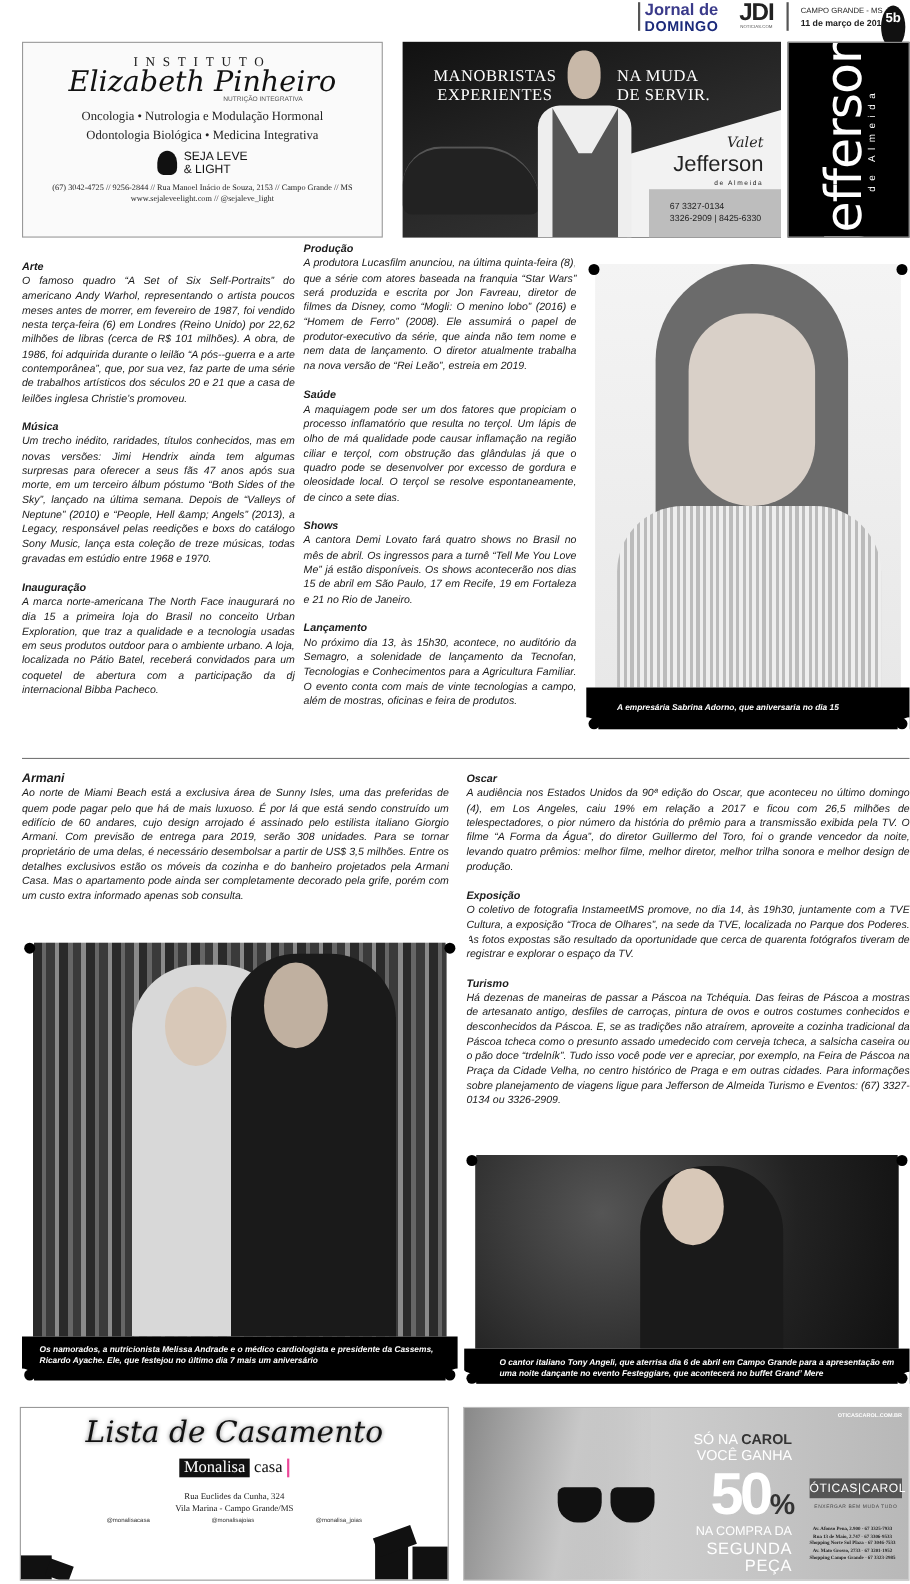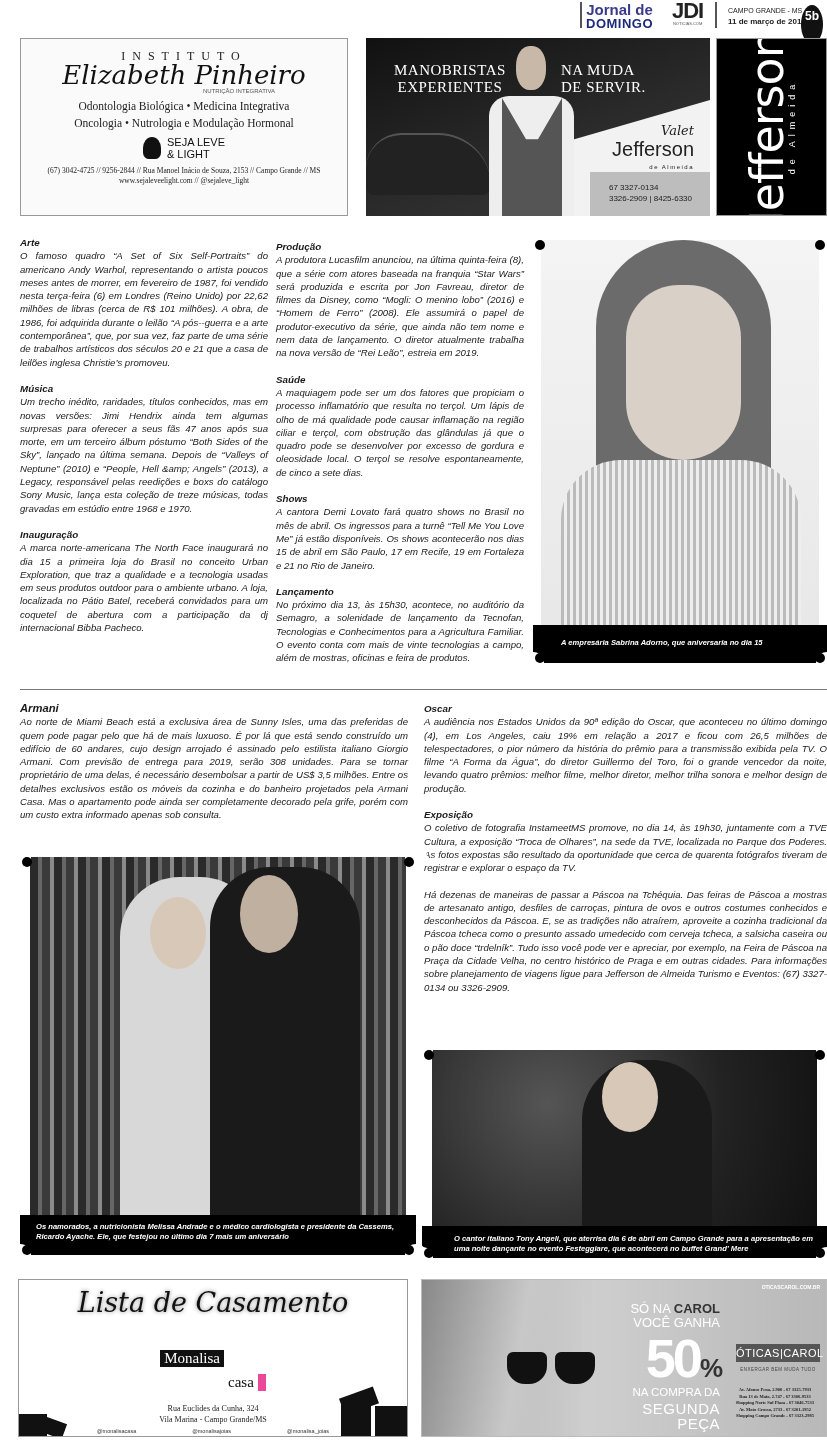--- a/index.html
+++ b/index.html
@@ -48,21 +48,21 @@
   .ad-jefferson { left: 716px; top: 38px; width: 111px; height: 178px; background: #000; border: 1px solid #999; overflow: hidden; }
   .ad-jefferson .vert { position: absolute; left: 50%; top: 50%; transform: translate(-50%,-50%) rotate(-90deg); white-space: nowrap; color: #fff; text-align: center; }
   .ad-jefferson .vert .n { font-size: 46px; line-height: 40px; font-family: "DejaVu Sans", sans-serif; letter-spacing: -1px; }
   .ad-jefferson .vert .s { font-size: 9px; letter-spacing: 5px; }
 
   
   .col { font-size: 9.6px; line-height: 13.3px; font-style: italic; text-align: justify; color: #1a1a1a; }
   .art { margin-bottom: 13px; }
   .art h3 { font-size: 9.8px; font-weight: bold; font-style: italic; line-height: 13.3px; }
   .col1 { left: 20px; top: 236px; width: 248px; }
-  .col2 { left: 276px; top: 240px; width: 248px; }
+  .col2 { left: 276px; top: 220px; width: 248px; }
   .dot { position: absolute; width: 10px; height: 10px; border-radius: 50%; background: #000; z-index: 3; }
   .corner-cut { position: absolute; width: 22px; height: 22px; border-radius: 50%; background: #fff; z-index: 2; }
 
   .photo-sabrina { left: 533px; top: 240px; width: 294px; height: 423px; }
   .photo-sabrina .img { position: absolute; left: 8px; top: 0; width: 278px; height: 385px; background: linear-gradient(180deg, #f4f4f4 0%, #e8e8e8 100%); overflow: hidden; }
   .photo-sabrina .hair { position: absolute; left: 55px; top: 0; width: 175px; height: 300px; border-radius: 90px 90px 40px 40px; background: #6b6b6b; }
   .photo-sabrina .face { position: absolute; left: 85px; top: 45px; width: 115px; height: 175px; border-radius: 55px 55px 60px 60px; background: #d9d0c8; }
   .photo-sabrina .body { position: absolute; left: 20px; top: 220px; width: 240px; height: 165px; border-radius: 60px 60px 0 0; background: repeating-linear-gradient(90deg, #bbb 0 3px, #eee 3px 6px); }
   .caption { position: absolute; color: #fff; font-size: 7.6px; font-style: italic; font-weight: bold; line-height: 10px; }
 
@@ -82,21 +82,21 @@
   .photo-tony .img { position: absolute; left: 10px; top: 0; width: 385px; height: 176px; background: radial-gradient(circle at 30% 30%, #555 0%, #222 60%, #111 100%); overflow: hidden; }
   .photo-tony .p { position: absolute; left: 150px; top: 10px; width: 130px; height: 166px; border-radius: 60px 60px 0 0; background: #1a1a1a; }
   .photo-tony .f { position: absolute; left: 170px; top: 12px; width: 56px; height: 70px; border-radius: 50%; background: #d8c8b8; }
 
   
   .ad-lista { left: 18px; top: 1279px; width: 390px; height: 158px; border: 1px solid #999; background: #fff; text-align: center; overflow: hidden; }
   .ad-lista .title { font-family: "DejaVu Serif", serif; font-style: italic; font-size: 27px; color: #111; margin-top: 7px; text-shadow: 0 0 4px #888; }
   .ad-lista .body { font-size: 16px; line-height: 16px; color: #222; margin-top: 6px; }
   .ad-lista .store { display: inline-flex; align-items: center; margin-top: 8px; font-family: "Liberation Serif", serif; font-size: 15px; }
   .ad-lista .store .a { background: #111; color: #fff; padding: 0 4px; }
-  .ad-lista .store .b { color: #111; padding: 0 4px; border-right: 8px solid #ec4899; margin-top: 48px; }
+  .ad-lista .store .b { color: #111; padding: 0 4px; border-right: 2px solid #ec4899; }
   .ad-lista .addr { font-family: "Liberation Serif", serif; font-size: 8px; line-height: 11px; color: #222; margin-top: 12px; }
   .ad-lista .socials { display: flex; justify-content: space-around; font-size: 5.5px; color: #333; margin-top: 3px; padding: 0 50px; }
   .gift { position: absolute; background: #111; }
 
   .ad-carol { left: 421px; top: 1279px; width: 406px; height: 158px; background: linear-gradient(90deg, #9a9a9a 0%, #cfcfcf 40%, #b8b8b8 100%); overflow: hidden; border: 1px solid #bbb; }
   .ad-carol .hair { position: absolute; left: 0; top: 0; width: 170px; height: 158px; background: linear-gradient(100deg, #888 0%, #c8c8c8 55%, transparent 100%); }
   .ad-carol .glasses { position: absolute; left: 85px; top: 72px; width: 90px; height: 35px; }
   .ad-carol .lens { position: absolute; top: 0; width: 40px; height: 32px; background: #111; border-radius: 6px 6px 18px 18px; }
   .ad-carol .promo { position: absolute; left: 190px; top: 22px; width: 108px; color: #fff; text-align: right; line-height: 1; }
   .ad-carol .promo .l1 { font-size: 13px; }
@@ -130,22 +130,22 @@
     <div class="date">11 de março de 2018</div>
   </div>
   <div class="pagebadge">5b</div>
 </div>
 
 <div class="abs ad-instituto">
   <div class="inst">INSTITUTO</div>
   <div class="name">Elizabeth Pinheiro</div>
   <div class="sub">NUTRIÇÃO INTEGRATIVA</div>
   <div class="svc">
+    <div>Oncologia • Nutrologia e Modulação Hormonal</div>
     <div>Odontologia Biológica  •  Medicina Integrativa</div>
-    <div>Oncologia • Nutrologia e Modulação Hormonal</div>
   </div>
   <div class="brand">
     <div class="leaf"></div>
     <div class="brandtxt">
       <div>SEJA LEVE</div>
       <div>&amp; LIGHT</div>
     </div>
   </div>
   <div class="contact">
     <div>(67) 3042-4725 // 9256-2844 // Rua Manoel Inácio de Souza, 2153 // Campo Grande // MS</div>
@@ -250,20 +250,21 @@
 <div class="abs col col3">
   <div class="art">
     <h3>Oscar</h3>
     <p>A audiência nos Estados Unidos da 90ª edição do Oscar, que aconteceu no último domingo (4), em Los Angeles, caiu 19% em relação a 2017 e ficou com 26,5 milhões de telespectadores, o pior número da história do prêmio para a transmissão exibida pela TV. O filme “A Forma da Água”, do diretor Guillermo del Toro, foi o grande vencedor da noite, levando quatro prêmios: melhor filme, melhor diretor, melhor trilha sonora e melhor design de produção.</p>
   </div>
   <div class="art">
     <h3>Exposição</h3>
     <p>O coletivo de fotografia InstameetMS promove, no dia 14, às 19h30, juntamente com a TVE Cultura, a exposição “Troca de Olhares”, na sede da TVE, localizada no Parque dos Poderes. As fotos expostas são resultado da oportunidade que cerca de quarenta fotógrafos tiveram de registrar e explorar o espaço da TV.</p>
   </div>
   <div class="art">
+    <h3>Turismo</h3>
     <p>Há dezenas de maneiras de passar a Páscoa na Tchéquia. Das feiras de Páscoa a mostras de artesanato antigo, desfiles de carroças, pintura de ovos e outros costumes conhecidos e desconhecidos da Páscoa. E, se as tradições não atraírem, aproveite a cozinha tradicional da Páscoa tcheca como o presunto assado umedecido com cerveja tcheca, a salsicha caseira ou o pão doce “trdelník”. Tudo isso você pode ver e apreciar, por exemplo, na Feira de Páscoa na Praça da Cidade Velha, no centro histórico de Praga e em outras cidades. Para informações sobre planejamento de viagens ligue para Jefferson de Almeida Turismo e Eventos: (67) 3327-0134 ou 3326-2909.</p>
   </div>
 </div>
 
 <div class="abs photo-couple">
   <div class="img">
     <div class="p1"></div>
       <div class="p2"></div>
       <div class="f1"></div>
       <div class="f2"></div>

